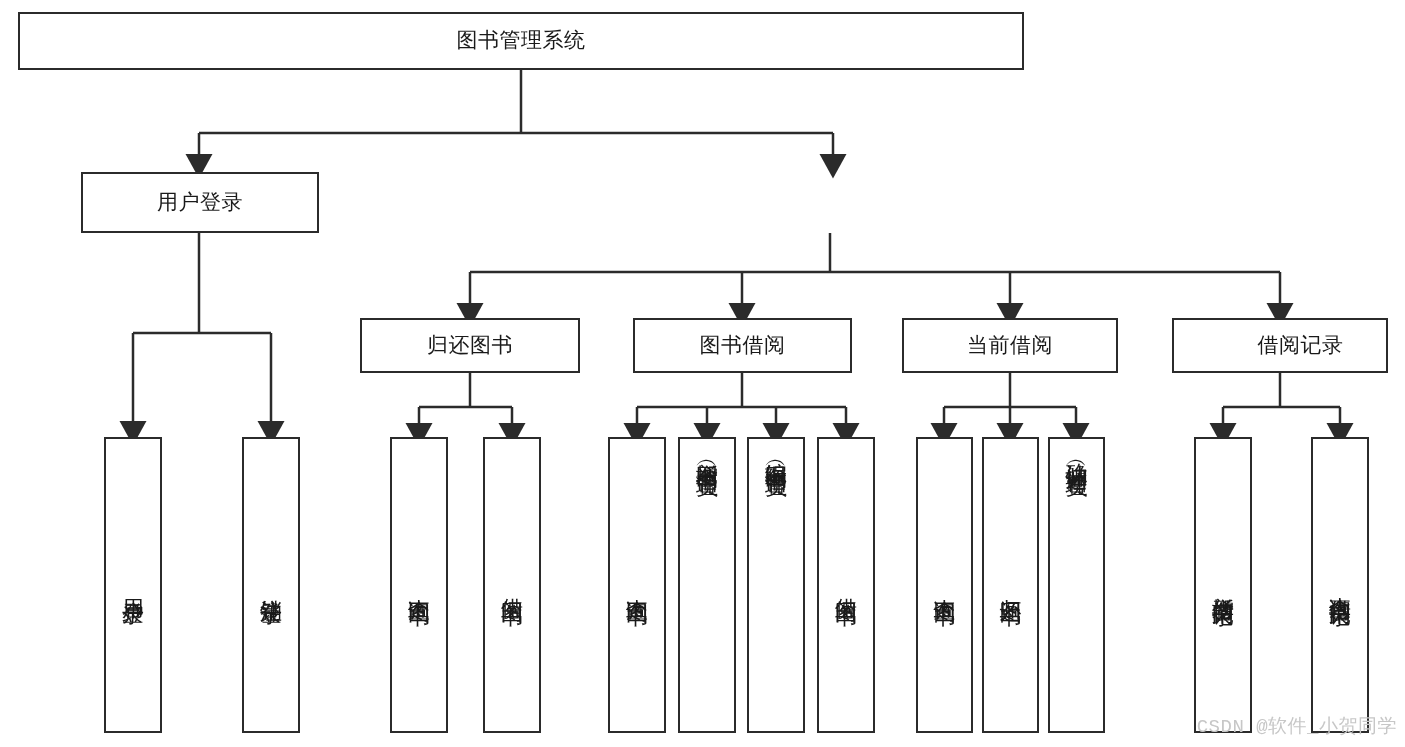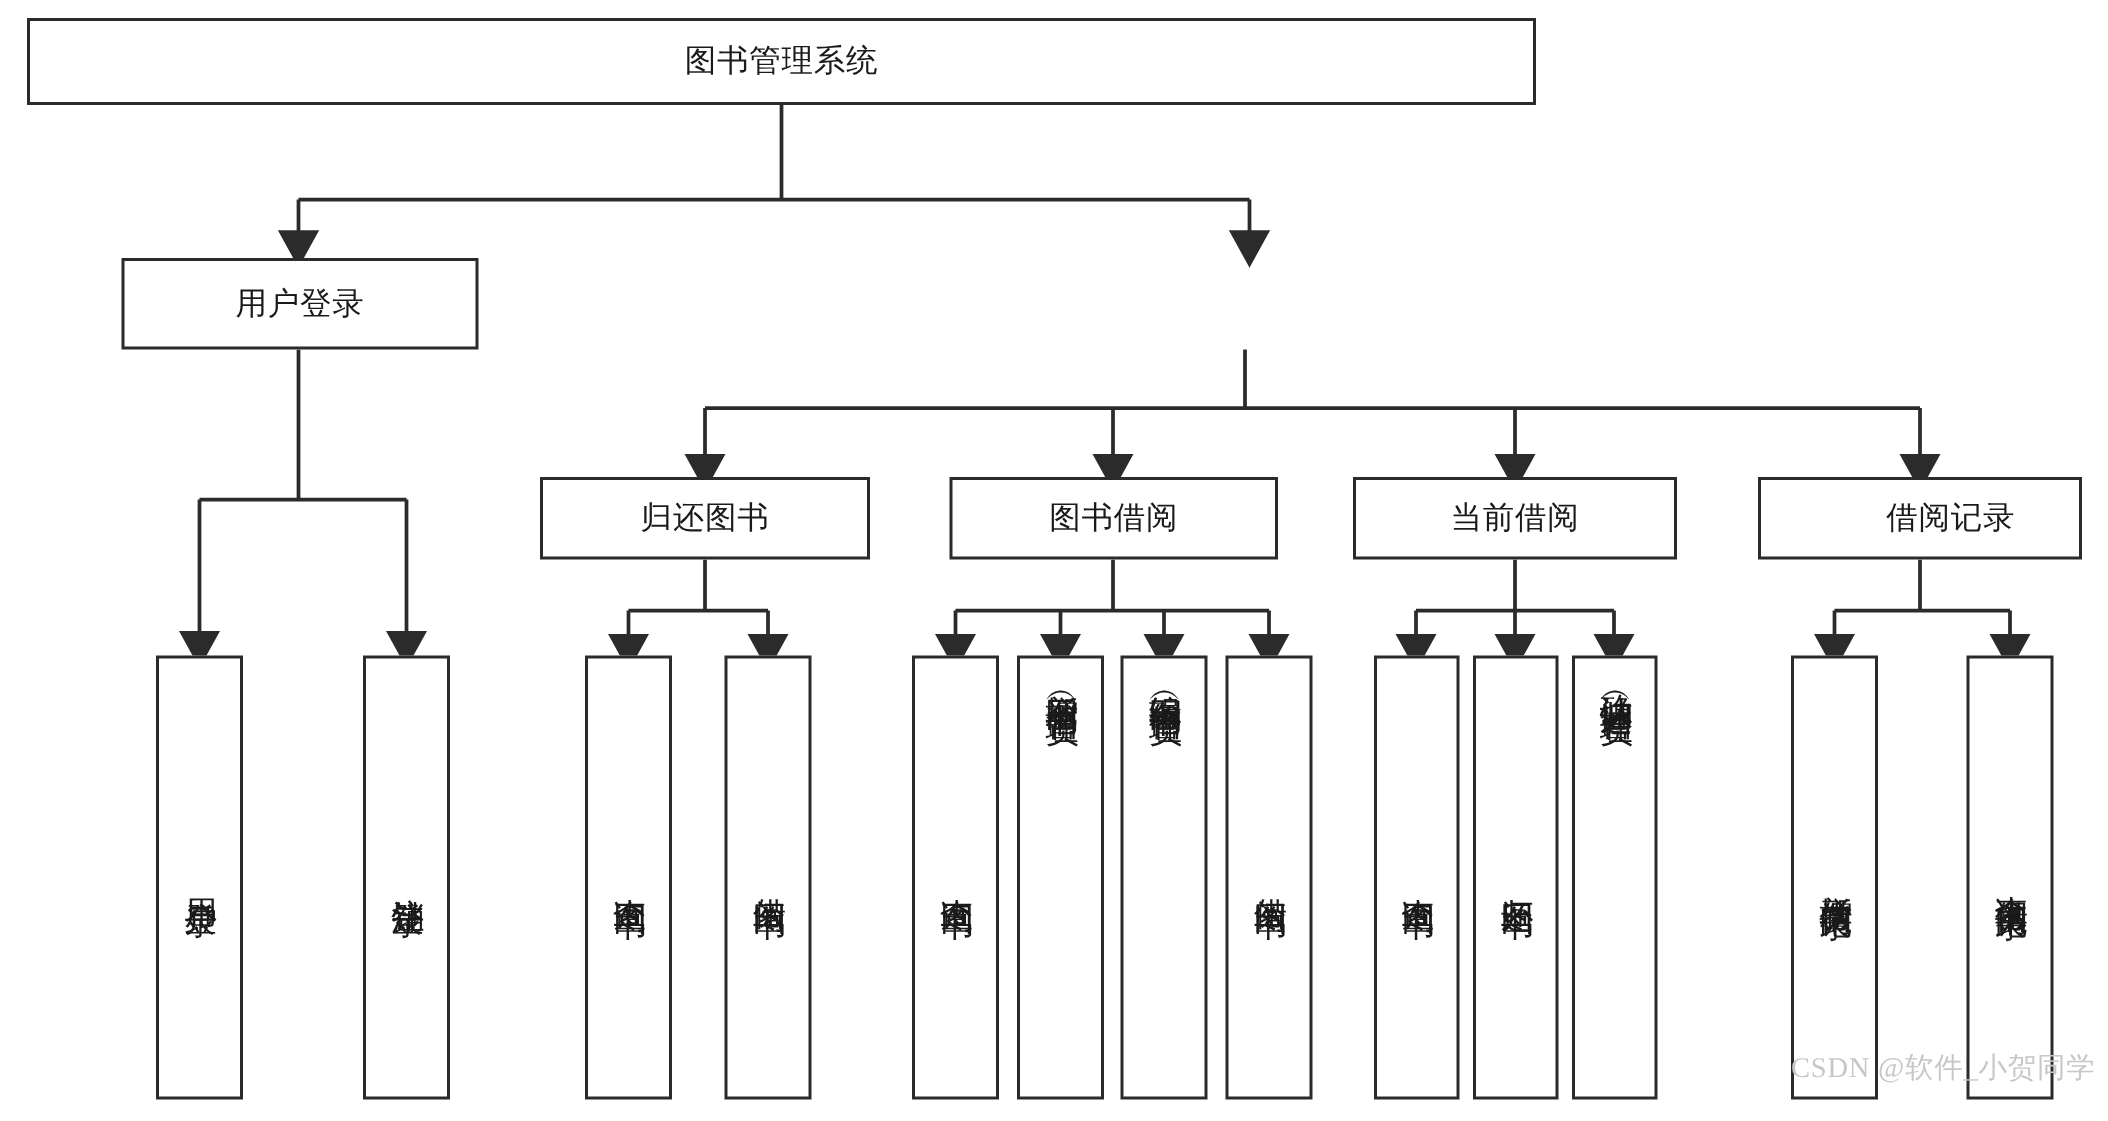--- a/index.html
+++ b/index.html
@@ -60,26 +60,26 @@
     letter-spacing: 2px;
     white-space: nowrap;
   }
   .vert.center {
     align-items: center;
     padding-top: 0;
   }
   #watermark {
     position: absolute;
     right: 8px;
-    bottom: 22px;
+    bottom: 8px;
     font-size: 19px;
     color: #c7c7c7;
     letter-spacing: 0.5px;
     white-space: nowrap;
-    font-family: Liberation Serif, serif;
+    font-family: Liberation Mono, monospace;
   }
 </style>
 </head>
 <body>
 
 <div id="diagram-root">
 
   <svg class="connectors" viewBox="0 0 1405 747" xmlns="http://www.w3.org/2000/svg">
     <defs>
       <marker id="arrow" markerWidth="10" markerHeight="11" refX="1" refY="5.5" orient="auto" markerUnits="strokeWidth">

